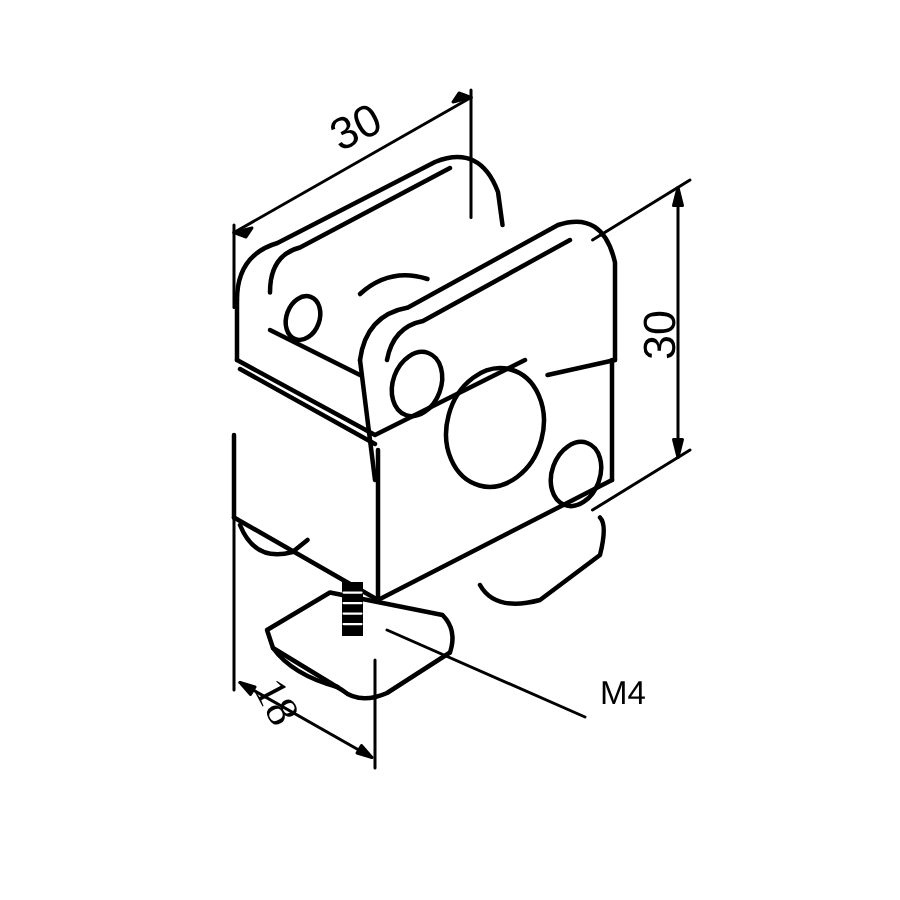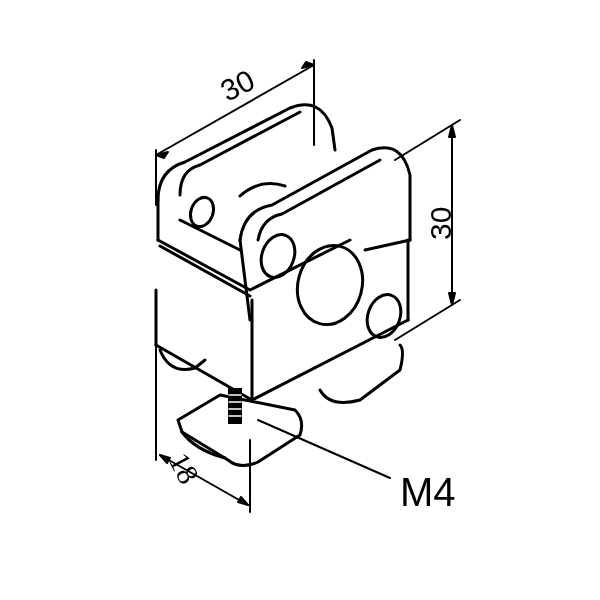--- a/index.html
+++ b/index.html
@@ -8,21 +8,21 @@
     .lbl {
       position: absolute;
       font-family: "Liberation Sans", sans-serif;
       color: #000;
       line-height: 1;
       white-space: nowrap;
     }
     #dim-top { left: 216px; top: 80px; font-size: 30px; transform: rotate(-27deg); transform-origin: left top; }
     #dim-right { left: 426px; top: 240px; font-size: 30px; transform: rotate(-90deg); transform-origin: left top; }
     #dim-bottom { left: 190px; top: 448px; font-size: 30px; transform: rotate(62deg); transform-origin: left top; font-family: "Liberation Serif", serif; }
-    #callout { left: 400px; top: 472px; font-size: 40px; }
+    #callout { left: 400px; top: 451px; font-size: 22px; }
   </style>
 </head>
 <body>
 
 <div id="stage">
   <svg width="600" height="600" viewBox="0 0 600 600" xmlns="http://www.w3.org/2000/svg" fill="none" stroke="#000" stroke-width="3" stroke-linejoin="round" stroke-linecap="round">
 
     <g stroke-width="2">
       <line x1="156" y1="150" x2="156" y2="205"></line>
       <line x1="314" y1="60" x2="314" y2="145"></line>

